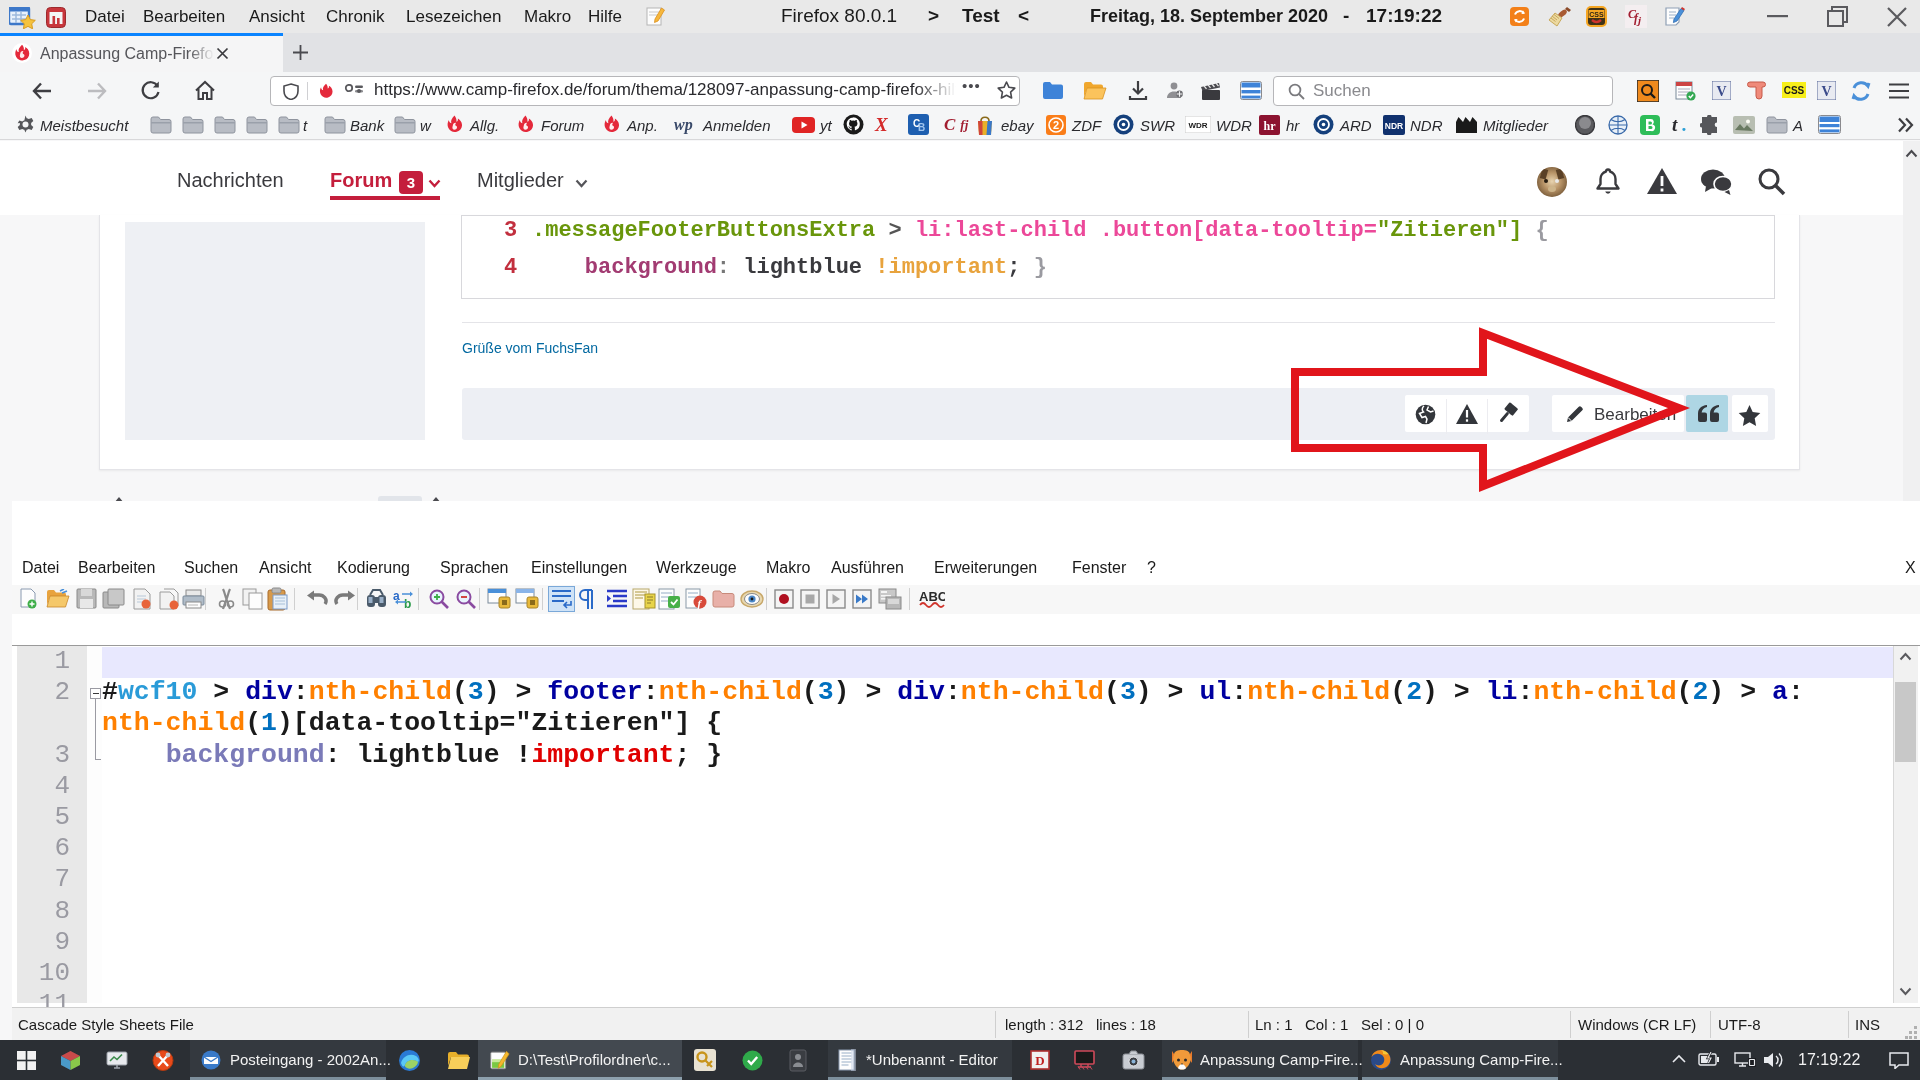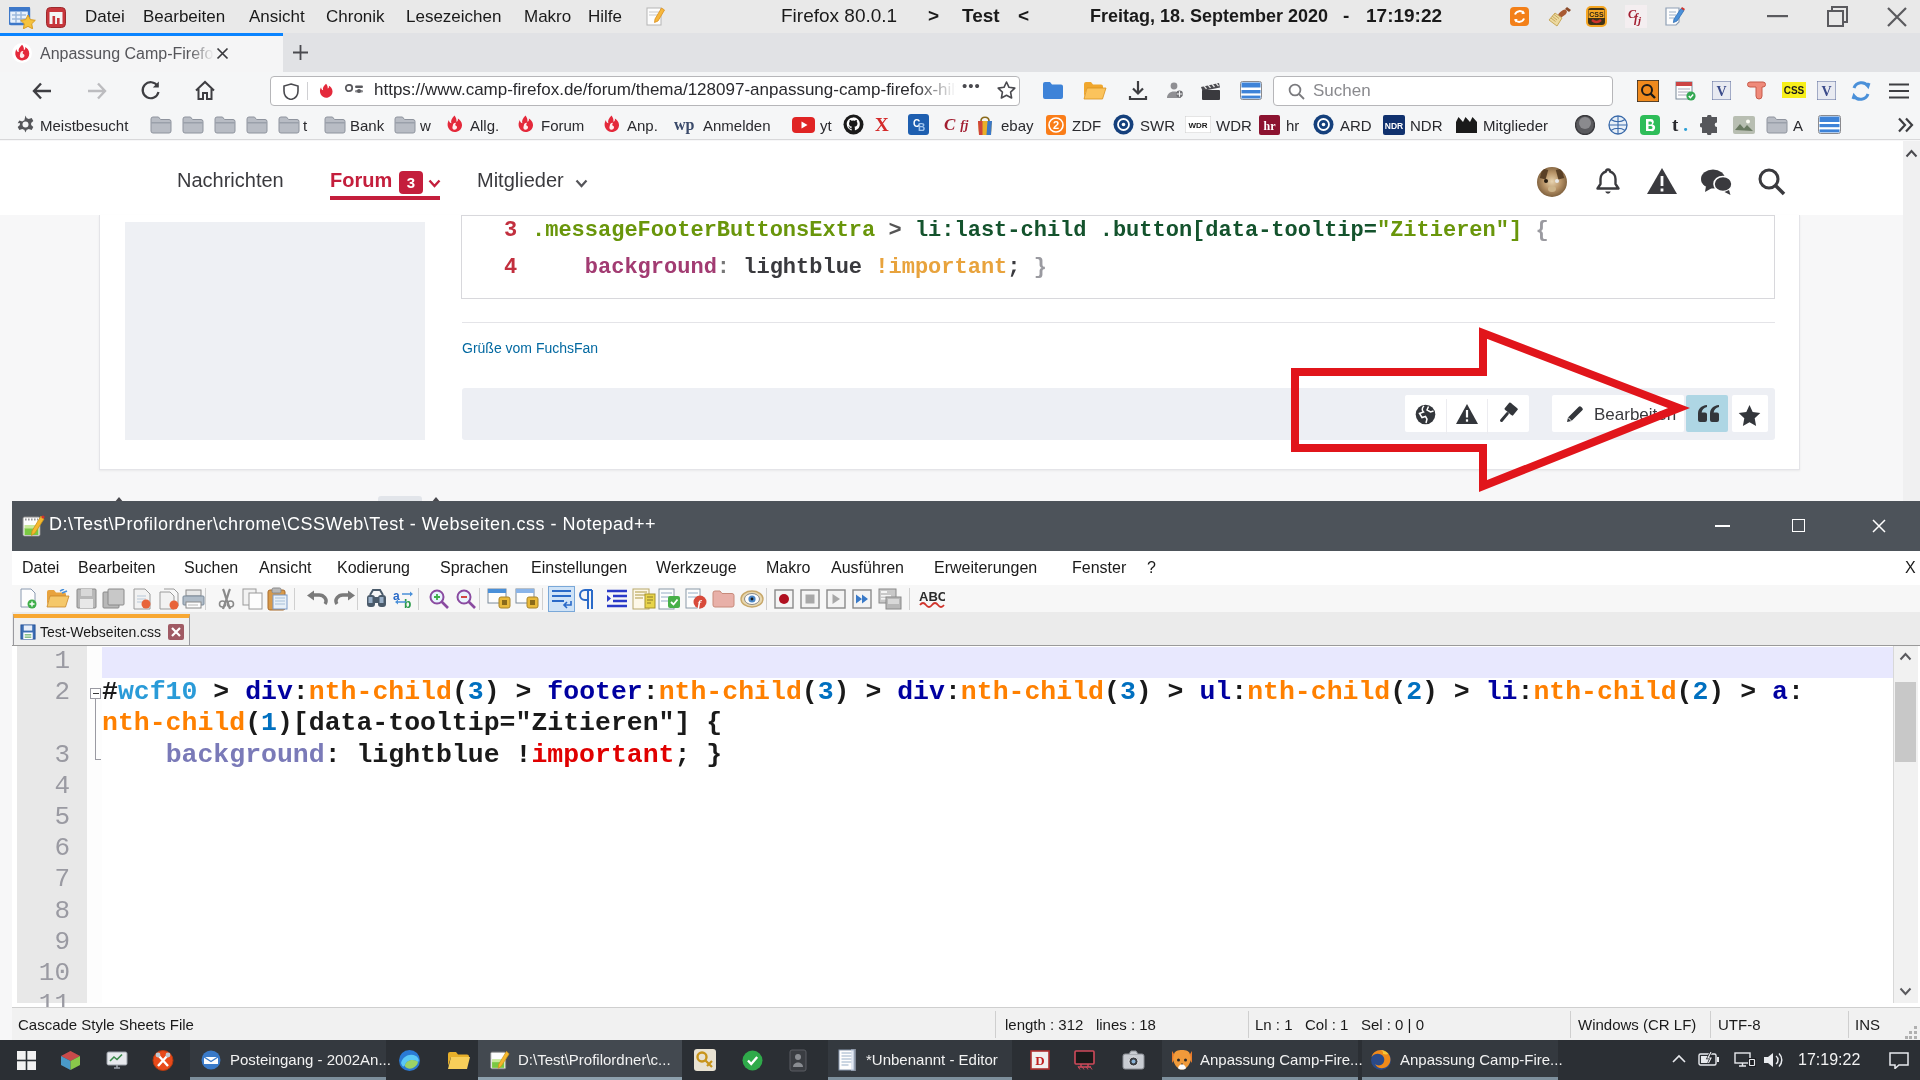--- a/index.html
+++ b/index.html
@@ -11,21 +11,21 @@
   
   #ffmenu { left:0; top:0; width:1920px; height:33px; background:#e9e9e9; color:#1a1a1a; font-size:17px; }
   #ffmenu .mi { position:absolute; top:7px; }
   
   #tabbar { left:0; top:33px; width:1920px; height:39px; background:#e1e2e5; }
   #tab1 { position:absolute; left:0; top:0; width:283px; height:39px; background:#f5f5f6; border-top:3px solid #0a84ff; }
   
   #navbar { left:0; top:72px; width:1920px; height:38px; background:#f5f6f7; }
   
   #bmbar { left:0; top:110px; width:1920px; height:30px; background:#f5f6f7; border-bottom:1px solid #d8d8da; font-size:15px; color:#2a2a2e; }
-  .bm { position:absolute; top:5px; height:20px; display:flex; align-items:center; gap:5px; white-space:nowrap; }
+  .bm { position:absolute; top:5px; height:20px; display:flex; align-items:center; gap:5px; white-space:nowrap;font-style:italic; }
   
   #page { left:0; top:141px; width:1920px; height:360px; background:#f7f7f8; overflow:hidden; }
   #pgnav { position:absolute; left:0; top:0; width:1903px; height:74px; background:#fff; }
   #pgscroll { position:absolute; left:1903px; top:0; width:17px; height:360px; background:#f0f0f1; }
   #container { position:absolute; left:99px; top:74px; width:1701px; height:255px; background:#fff; border:1px solid #e4e4e8; border-top:none; box-shadow:0 1px 2px rgba(0,0,0,0.06); }
   #sidebox { position:absolute; left:125px; top:81px; width:300px; height:218px; background:#eef0f4; }
   #codebox { position:absolute; left:461px; top:74px; width:1314px; height:84px; background:#fff; border:1px solid #d8d8dc; font-family:"Liberation Mono", monospace; font-size:22px; font-weight:bold; }
   #footbar { position:absolute; left:462px; top:247px; width:1313px; height:52px; background:#edeff4; border-radius:3px; }
   .fbtn { position:absolute; top:254px; height:37px; background:#fff; border-radius:2px; }
   
@@ -431,21 +431,21 @@
       <path d="M6 17 l-1 6 7-4z" fill="#3a3a3e"></path>
       <ellipse cx="23" cy="15" rx="9" ry="7.5" fill="#3a3a3e" stroke="#fff" stroke-width="1.6"></ellipse>
       <path d="M29 21 l1.5 5 -6-3z" fill="#3a3a3e"></path>
     </svg>
     <svg class="abs" style="left:1757px;top:26px" width="29" height="29" viewBox="0 0 29 29">
       <circle cx="12" cy="12" r="9" fill="none" stroke="#3a3a3e" stroke-width="3"></circle>
       <path d="M18.5 18.5 L27 27" stroke="#3a3a3e" stroke-width="3.6"></path>
     </svg>
     <div id="codebox">
       <div style="position:absolute;left:42px;top:2px;color:#c22f3e">3</div>
-      <div style="position:absolute;left:70px;top:2px"><span style="color:#69960b">.messageFooterButtonsExtra</span> <span style="color:#555">&gt;</span> <span style="color:#14532d">li:last-child .button[data-tooltip=</span><span style="color:#69960b">"Zitieren"</span><span style="color:#69960b">]</span> <span style="color:#9a9aa0">{</span></div>
+      <div style="position:absolute;left:70px;top:2px"><span style="color:#69960b">.messageFooterButtonsExtra</span> <span style="color:#555">&gt;</span> <span style="color:#ec4899">li:last-child .button[data-tooltip=</span><span style="color:#69960b">"Zitieren"</span><span style="color:#69960b">]</span> <span style="color:#9a9aa0">{</span></div>
       <div style="position:absolute;left:42px;top:39px;color:#c22f3e">4</div>
       <div style="position:absolute;left:70px;top:39px">&nbsp;&nbsp;&nbsp;&nbsp;<span style="color:#a23b72">background</span><span style="color:#777">:</span> <span style="color:#3a3a3e">lightblue</span> <span style="color:#e8a33d">!important</span><span style="color:#3a3a3e">;</span> <span style="color:#9a9aa0">}</span></div>
     </div>
     <div class="abs" style="left:462px;top:181px;width:1313px;height:1px;background:#e4e4e8"></div>
     <span class="abs" style="left:462px;top:199px;font-size:14px;color:#0369a1">Grüße vom FuchsFan</span>
     <div id="footbar"></div>
     <div class="fbtn" style="left:1405px;width:124px"></div>
     <div class="abs" style="left:1446px;top:258px;width:1px;height:35px;background:#ececf0"></div>
     <div class="abs" style="left:1487px;top:258px;width:1px;height:35px;background:#ececf0"></div>
     <svg class="abs" style="left:1415px;top:263px" width="21" height="21" viewBox="0 0 21 21">
@@ -484,37 +484,20 @@
     </svg>
     <div class="abs" style="left:378px;top:355px;width:44px;height:8px;background:#e2e5ea;border-radius:3px 3px 0 0"></div>
     <svg class="abs" style="left:114px;top:355px" width="10" height="7" viewBox="0 0 12 8">
       <path d="M1 7 L6 1 L11 7z" fill="#4a4a4f"></path>
     </svg>
     <svg class="abs" style="left:431px;top:355px" width="10" height="7" viewBox="0 0 12 8">
       <path d="M1 7 L6 1 L11 7z" fill="#4a4a4f"></path>
     </svg>
   </div>
   <div class="abs" id="npp">
-    <div id="npptitle">
-      <svg class="abs" style="left:9px;top:13px" width="24" height="24" viewBox="0 0 24 24">
-        <rect x="2" y="3" width="17" height="19" rx="1.5" fill="#fdfdfd" stroke="#8a8a8a"></rect>
-        <path d="M3 4 h15 v3 h-15z" fill="#fff"></path>
-        <path d="M4 4.5 h1.6 v2 h-1.6z M7 4.5 h1.6 v2 h-1.6z M10 4.5 h1.6 v2 h-1.6z M13 4.5 h1.6 v2 h-1.6z M16 4.5 h1.2 v2 h-1.2z" fill="#9a9a9a"></path>
-        <rect x="3.5" y="14" width="14" height="7" fill="#7ac943"></rect>
-        <rect x="3.5" y="11" width="14" height="3.5" fill="#c8e89a"></rect>
-        <path d="M20 2 L23 5 L14 19 L10.5 21.5 L11 17z" fill="#f5b82e" stroke="#c8941a" stroke-width="0.8"></path>
-        <circle cx="22" cy="3" r="1.6" fill="#d0342c"></circle>
-      </svg>
-      <span class="abs" style="left:37px;top:13px;font-size:18px;letter-spacing:0.5px">D:\Test\Profilordner\chrome\CSSWeb\Test - Webseiten.css - Notepad++</span>
-      <div class="abs" style="left:1703px;top:24px;width:15px;height:1.6px;background:#fff"></div>
-      <div class="abs" style="left:1780px;top:18px;width:13px;height:13px;border:1.4px solid #fff"></div>
-      <svg class="abs" style="left:1860px;top:18px" width="14" height="14" viewBox="0 0 14 14">
-        <path d="M1 1 L13 13 M13 1 L1 13" stroke="#fff" stroke-width="1.5"></path>
-      </svg>
-    </div>
     <div id="nppmenu">
       <span class="abs" style="left:10px;top:8px">Datei</span>
       <span class="abs" style="left:66px;top:8px">Bearbeiten</span>
       <span class="abs" style="left:172px;top:8px">Suchen</span>
       <span class="abs" style="left:247px;top:8px">Ansicht</span>
       <span class="abs" style="left:325px;top:8px">Kodierung</span>
       <span class="abs" style="left:428px;top:8px">Sprachen</span>
       <span class="abs" style="left:519px;top:8px">Einstellungen</span>
       <span class="abs" style="left:644px;top:8px">Werkzeuge</span>
       <span class="abs" style="left:754px;top:8px">Makro</span>
@@ -691,35 +674,20 @@
         <rect x="3" y="3" width="6" height="2" fill="#f4f4f4"></rect>
         <rect x="3" y="7" width="10" height="1.6" fill="#f4f4f4"></rect>
         <rect x="3" y="10" width="10" height="1.6" fill="#f4f4f4"></rect>
         <rect x="8" y="9" width="15" height="12" fill="#b8b8b8" stroke="#8a8a8a"></rect>
         <rect x="10" y="11" width="11" height="5" fill="#d8d8d8"></rect>
       </svg>
       <div class="abs" style="left:897px;top:3px;width:1px;height:22px;background:#d0d0d0"></div>
       <svg class="abs" style="left:907px;top:3px" width="26" height="23" viewBox="0 0 26 23">
         <text x="0" y="13" font-size="13" font-weight="bold" fill="#2a2a2a" font-family="Liberation Sans">ABC</text>
         <path d="M1 17 q3-4 6 0 t6 0 t6 0 t6 0" stroke="#d0342c" stroke-width="1.8" fill="none"></path>
-      </svg>
-    </div>
-    <div id="npptabs">
-      <div class="abs" style="left:1px;top:2px;width:177px;height:31px;background:#f0f0f0;border:1px solid #9a9aa0;border-bottom:none;border-top:4px solid #f8a832"></div>
-      <svg class="abs" style="left:8px;top:12px" width="16" height="16" viewBox="0 0 17 17">
-        <rect x="1" y="1" width="15" height="15" fill="#3c6eb4" stroke="#28539a"></rect>
-        <rect x="4" y="1.5" width="9" height="5.5" fill="#e8eef8"></rect>
-        <rect x="3.5" y="9" width="10" height="7" fill="#fff"></rect>
-        <line x1="5" y1="11.5" x2="12" y2="11.5" stroke="#7ab87a" stroke-width="1.5"></line>
-        <line x1="5" y1="14" x2="12" y2="14" stroke="#7ab87a" stroke-width="1.5"></line>
-      </svg>
-      <span class="abs" style="left:28px;top:12px;font-size:14px;color:#1a1a1a">Test-Webseiten.css</span>
-      <div class="abs" style="left:156px;top:12px;width:16px;height:16px;background:#a05a64;border-radius:2px"></div>
-      <svg class="abs" style="left:159px;top:15px" width="10" height="10" viewBox="0 0 10 10">
-        <path d="M1 1 L9 9 M9 1 L1 9" stroke="#fff" stroke-width="2.2"></path>
       </svg>
     </div>
     <div id="nppedit">
       <div class="abs" style="left:5px;top:0px;width:70px;height:357px;background:#e8e8e8"></div>
       <div class="abs" style="left:75px;top:0px;width:15px;height:357px;background:#fdfdfd"></div>
       <div class="abs" style="left:90px;top:1px;width:1791px;height:31px;background:#e8e8fe"></div>
       <div id="gutter" style="position:absolute;left:5px;top:0;width:53px;text-align:right;font-family:'Liberation Mono',monospace;font-size:26px;line-height:31.2px;color:#9a9aa2">1<br>2<br><br>3<br>4<br>5<br>6<br>7<br>8<br>9<br>10<br>11</div>
       <div class="abs" style="left:78px;top:42px;width:11px;height:11px;border:1px solid #9a9aa2;background:#fff"></div>
       <div class="abs" style="left:83px;top:53px;width:1px;height:60px;background:#9a9aa2"></div>
       <div class="abs" style="left:83px;top:113px;width:6px;height:1px;background:#9a9aa2"></div>

